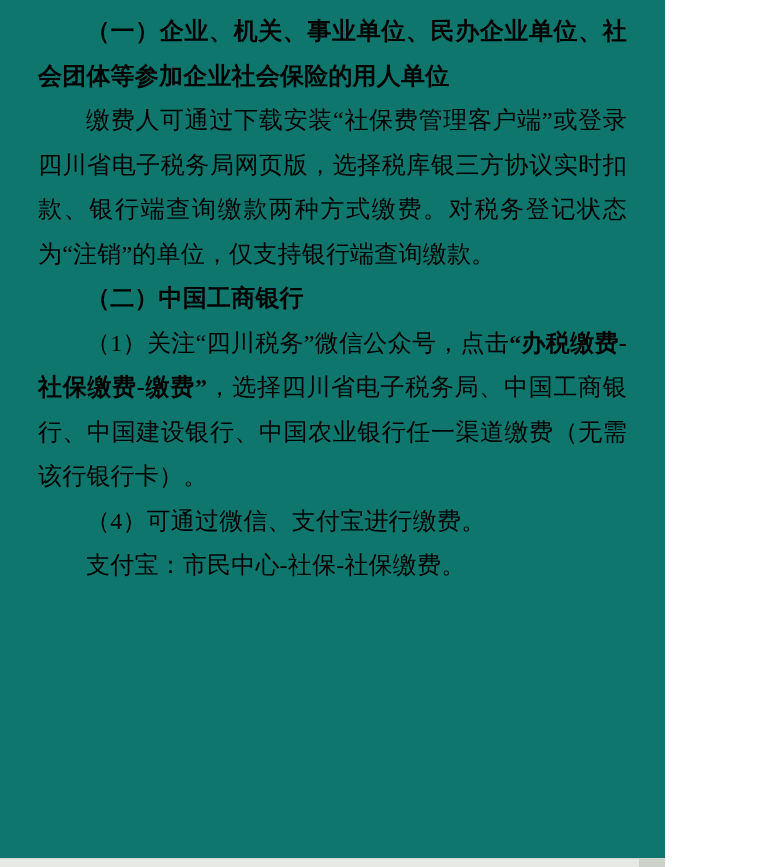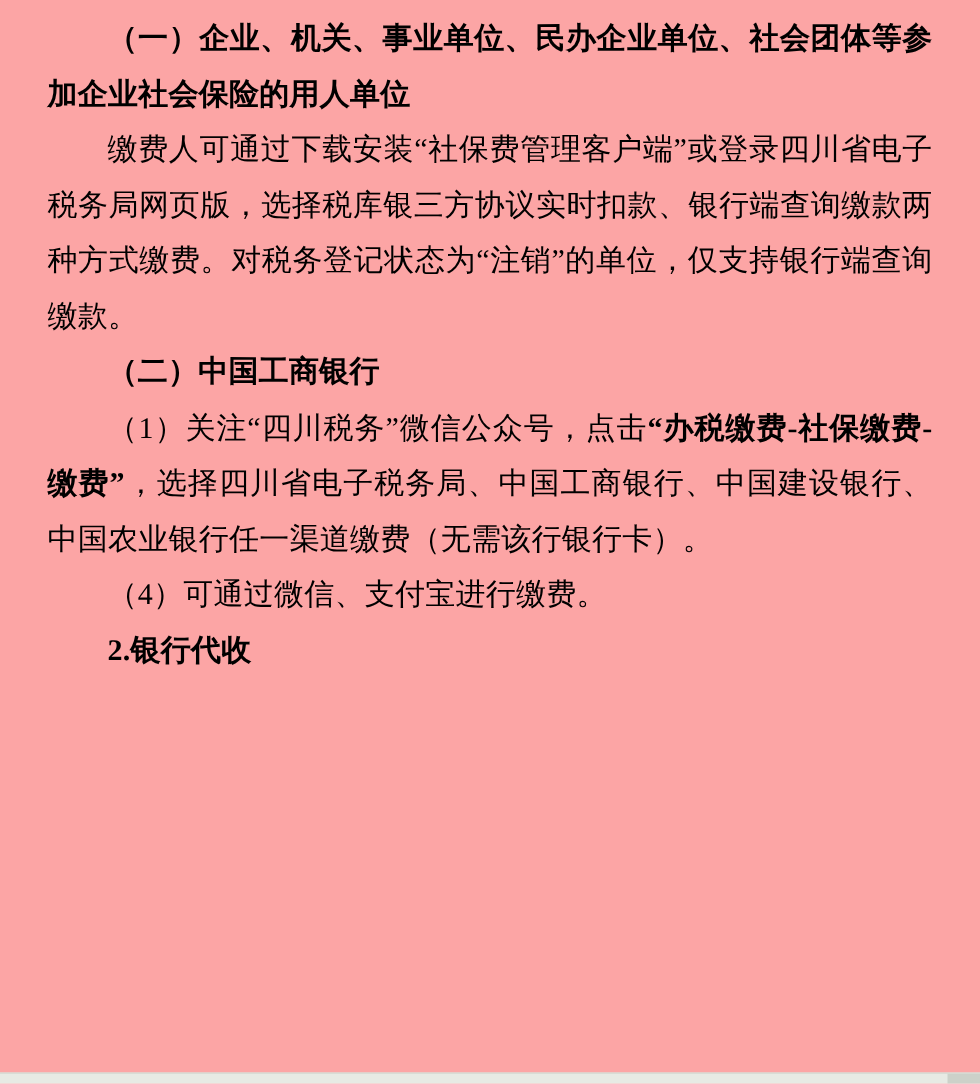--- a/index.html
+++ b/index.html
@@ -5,23 +5,23 @@
   html, body {
     margin: 0;
     padding: 0;
     width: 784px;
     height: 867px;
     background: #ffffff;
     overflow: hidden;
   }
   .page {
     position: relative;
-    width: 784px;
+    width: 665px;
     height: 867px;
-    background: #fca5a5;
+    background: #0f766e;
     font-family: "Liberation Serif", "DejaVu Serif", serif;
     color: #000000;
     overflow: hidden;
   }
   .content {
     padding: 9px 38px 0 38px;
   }
   .content p {
     margin: 0;
     font-size: 24px;
@@ -65,21 +65,21 @@
     <p>缴费人可通过下载安装“社保费管理客户端”或登录四川省电子税务局网页版，选择税库银三方协议实时扣款、银行端查询缴款两种方式缴费。对税务登记状态为“注销”的单位，仅支持银行端查询缴款。</p>
 
     <p class="heading">（二）中国工商银行</p>
 
 
     <p><span>（1）关注“四川税务”微信公众号，点击</span><strong>“办税缴费-社保缴费-缴费”</strong><span>，选择四川省电子税务局、中国工商银行、中国建设银行、中国农业银行任一渠道缴费（无需该行银行卡）。</span></p>
 
     <p>（4）可通过微信、支付宝进行缴费。</p>
 
 
+    <p>支付宝：市民中心-社保-社保缴费。</p>
 
-    <p class="heading">2.银行代收</p>
 
 
   </div>
 
   <div class="page-edge-strip"></div>
   <div class="scrollbar-corner"></div>
 </div>
 
 </body></html>

